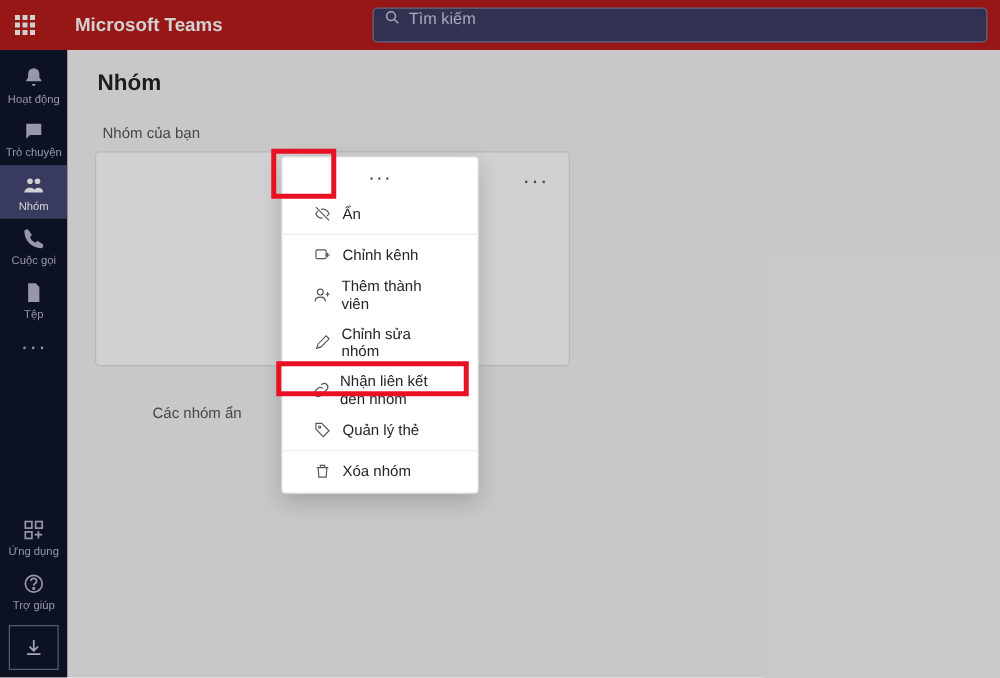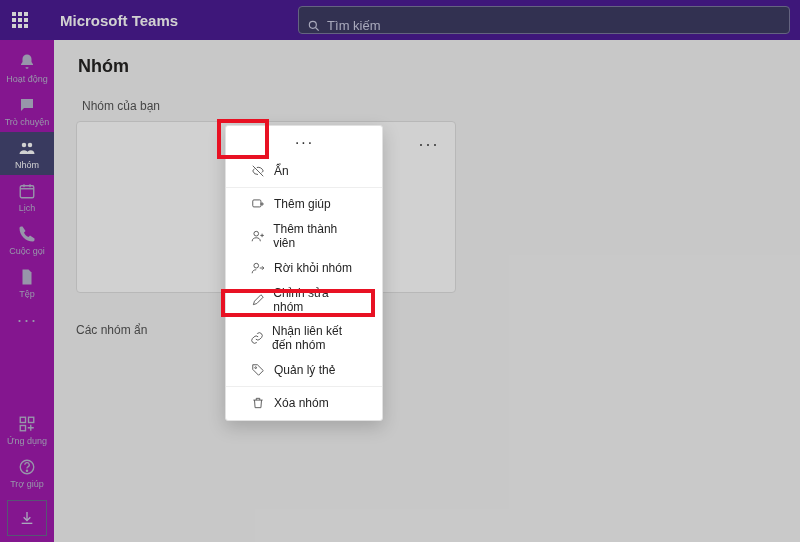--- a/index.html
+++ b/index.html
@@ -19,21 +19,21 @@
     background: rgba(0,0,0,0.18);
     pointer-events: none;
     z-index: 500;
   }
 
   
   .topbar {
     display: flex;
     align-items: center;
     height: 40px;
-    background: #4c1d95;
+    background: #b91c1c;
     color: #fff;
     padding: 0 10px;
     gap: 10px;
   }
   .waffle {
     width: 20px; height: 20px;
     display: grid;
     grid-template-columns: repeat(3, 4px);
     grid-template-rows: repeat(3, 4px);
     gap: 2px;
@@ -42,38 +42,38 @@
   }
   .waffle span { background: #fff; width: 4px; height: 4px; }
   .app-title { font-size: 15px; font-weight: 600; margin-left: 20px; }
   .search-wrap {
     margin-left: 110px;
     flex: 1;
     max-width: 520px;
   }
   .search {
     display: flex;
-    align-items: flex-end;
+    align-items: flex-start;
     background: #3d3c63;
     border: 1px solid #7b7a9d;
     border-radius: 4px;
     height: 28px;
     padding: 0 8px;
     color: #cfcfe6;
     font-size: 13px;
     gap: 6px;
   }
   .search svg { width: 14px; height: 14px; fill: none; stroke: #cfcfe6; stroke-width: 2; }
 
   
   .leftrail {
     position: absolute;
     top: 40px; bottom: 0; left: 0;
     width: 54px;
-    background: #a21caf;
+    background: #0f172a;
     display: flex;
     flex-direction: column;
     align-items: center;
     padding-top: 6px;
   }
   .rail-item {
     width: 54px;
     display: flex;
     flex-direction: column;
     align-items: center;
@@ -146,20 +146,21 @@
   .team-avatar .inner { width: 28px; height: 16px; background: #8fd1af; filter: blur(1px); }
   .team-name-ph {
     width: 70px; height: 12px;
     background: #e6e6e6;
     border-radius: 2px;
   }
   .hidden-section {
     margin-top: 30px;
     font-size: 12px;
     color: #555;
+    margin-left: 46px;
   }
 
   
   .hl {
     position: absolute;
     border: 4px solid #e81123;
     z-index: 700;
     pointer-events: none;
   }
   .hl1 { top: 119px; left: 217px; width: 52px; height: 40px; background: rgba(255,255,255,0.02);}
@@ -251,31 +252,20 @@
         <svg class="fill" viewBox="0 0 24 24">
           <circle cx="8" cy="8" r="3"></circle>
           <circle cx="16" cy="8" r="3"></circle>
           <path d="M2 20c0-3 3-5 6-5s6 2 6 5zM12 20c0-3 2-5 5-5s5 2 5 5z"></path>
         </svg>
       </div>
     <span>Nhóm</span>
   </div>
   <div class="rail-item">
     <div class="ic">
-        <svg viewBox="0 0 24 24">
-          <rect x="3" y="5" width="18" height="16" rx="2"></rect>
-          <line x1="3" y1="9" x2="21" y2="9"></line>
-          <line x1="8" y1="3" x2="8" y2="7"></line>
-          <line x1="16" y1="3" x2="16" y2="7"></line>
-        </svg>
-      </div>
-    <span>Lịch</span>
-  </div>
-  <div class="rail-item">
-    <div class="ic">
         <svg class="fill" viewBox="0 0 24 24">
           <path d="M6 2l4 6-2 2c1 3 3 5 6 6l2-2 6 4v2c0 1-1 2-2 2C10 22 2 14 2 4c0-1 1-2 2-2z"></path>
         </svg>
       </div>
     <span>Cuộc gọi</span>
   </div>
   <div class="rail-item">
     <div class="ic">
         <svg class="fill" viewBox="0 0 24 24">
           <path d="M6 2h8l4 4v16H6z"></path>
@@ -351,45 +341,35 @@
     <span>Ẩn</span>
   </div>
   <hr>
   <div class="mi">
     <div class="mic">
         <svg viewBox="0 0 24 24">
           <rect x="3" y="5" width="14" height="12" rx="2"></rect>
           <path d="M19 9v6M16 12h6"></path>
         </svg>
       </div>
-    <span>Thêm giúp</span>
+    <span>Chỉnh kênh</span>
   </div>
   <div class="mi">
     <div class="mic">
         <svg viewBox="0 0 24 24">
           <circle cx="9" cy="8" r="4"></circle>
           <path d="M2 21c0-4 3-6 7-6s7 2 7 6"></path>
           <path d="M19 8v6M16 11h6"></path>
         </svg>
       </div>
     <span>Thêm thành viên</span>
   </div>
   <div class="mi">
     <div class="mic">
         <svg viewBox="0 0 24 24">
-          <circle cx="9" cy="8" r="4"></circle>
-          <path d="M2 21c0-4 3-6 7-6"></path>
-          <path d="M15 12h7M19 9l3 3-3 3"></path>
-        </svg>
-      </div>
-    <span>Rời khỏi nhóm</span>
-  </div>
-  <div class="mi">
-    <div class="mic">
-        <svg viewBox="0 0 24 24">
           <path d="M4 20l2-6L17 3l4 4L10 18l-6 2z"></path>
         </svg>
       </div>
     <span>Chỉnh sửa nhóm</span>
   </div>
   <div class="mi">
     <div class="mic">
         <svg viewBox="0 0 24 24">
           <path d="M10 14a5 5 0 0 0 7 0l3-3a5 5 0 0 0-7-7l-1 1"></path>
           <path d="M14 10a5 5 0 0 0-7 0l-3 3a5 5 0 0 0 7 7l1-1"></path>

